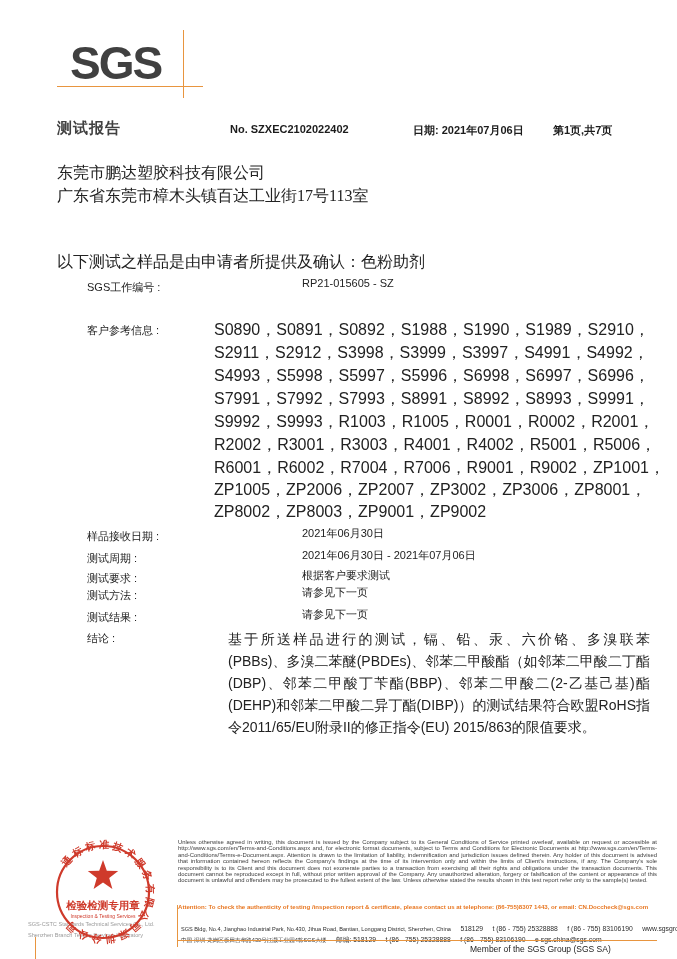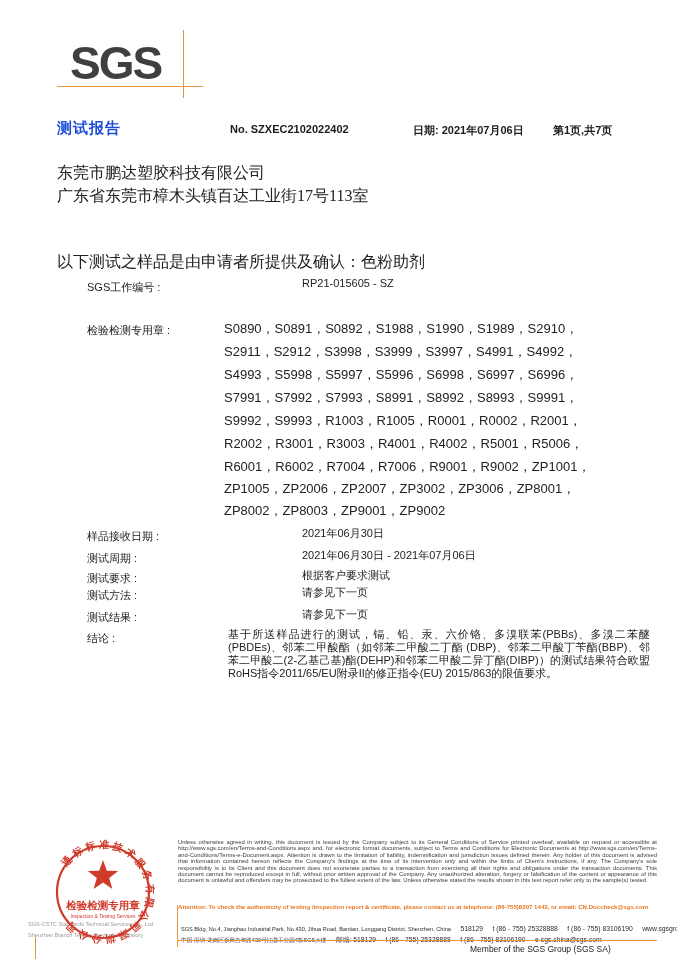--- a/index.html
+++ b/index.html
@@ -8,35 +8,35 @@
   .page { position:relative; width:677px; height:959px; background:#fff; overflow:hidden; margin:0 auto; }
   .abs { position:absolute; }
 
   
   .logo { left:70px; top:36px; font-size:46px; font-weight:bold; color:#404040; letter-spacing:-2px; font-family:"Liberation Sans",sans-serif; }
   .cropline { background:#e8953f; }
   .crop-v { left:183px; top:30px; width:1px; height:68px; }
   .crop-h { left:57px; top:86px; width:146px; height:1px; }
   .crop-bl { left:35px; top:937px; width:1px; height:22px; }
 
-  .title { left:57px; top:119px; font-size:15px; font-weight:bold; color:#1d4ed8; letter-spacing:1px; }
+  .title { left:57px; top:119px; font-size:15px; font-weight:bold; color:#404040; letter-spacing:1px; }
   .rpt-no { left:230px; top:123px; font-size:11px; font-weight:bold; color:#1c1c1c; }
   .rpt-date { left:413px; top:123px; font-size:11px; font-weight:bold; color:#1c1c1c; }
   .rpt-page { left:553px; top:123px; font-size:11px; font-weight:bold; color:#1c1c1c;text-align:right; }
 
   .txt { font-size:16px; color:#222; }
   .company { left:57px; top:163px; }
   .addr1 { left:57px; top:186px;font-family:Liberation Serif, serif; }
   .statement { left:57px; top:252px; }
 
   .row { position:absolute; left:57px; width:600px;margin-left:30px; }
   .row .lbl { font-size:11px; color:#222; }
   .row .val { position:absolute; left:171px; top:0; font-size:11px; color:#222; white-space:nowrap;padding-left:44px; }
-  .ref-line { position:absolute; left:224px; font-size:13px; color:#222; white-space:nowrap; }
-  .conclusion-val { position:absolute; left:228px; top:628px; width:422px; font-size:11px; line-height:13px; color:#222; text-align:justify; }
+  .ref-line { position:absolute; left:214px; font-size:16px; color:#222; white-space:nowrap; }
+  .conclusion-val { position:absolute; left:228px; top:628px; width:422px; font-size:14px; line-height:22px; color:#222; text-align:justify; }
 
   
   .gray-co { position:absolute; left:28px; font-size:5.6px; color:#9a9a9a; white-space:nowrap; }
   .seal-svg { left:43px; top:832px; }
   .seal-rim { font-size:10px; letter-spacing:3px; fill:#cf3a2b; font-weight:bold; }
   .seal-cn { font-size:10.5px; fill:#cf3a2b; font-weight:bold; }
   .seal-en { font-size:5px; fill:#cf3a2b; }
 
   .disclaimer { left:178px; top:839px; width:479px; font-size:5.9px; line-height:6.4px; color:#3d3d3d; text-align:justify; }
   .attention { left:178px; top:904px; width:479px; font-size:6.1px; line-height:6.7px; color:#e87722; font-weight:bold; }
@@ -66,21 +66,21 @@
   <div class="abs txt addr1">广东省东莞市樟木头镇百达工业街17号113室</div>
 
   <div class="abs txt statement">以下测试之样品是由申请者所提供及确认：色粉助剂</div>
 
   <div class="row" style="top:277px">
     <span class="lbl">SGS工作编号 :</span>
     <span class="val">RP21-015605 - SZ</span>
   </div>
 
   <div class="row" style="top:320px">
-    <span class="lbl">检验检测专用章 :</span>
+    <span class="lbl">客户参考信息 :</span>
   </div>
   <div class="ref-line" style="top:320px">S0890，S0891，S0892，S1988，S1990，S1989，S2910，</div>
   <div class="ref-line" style="top:343px">S2911，S2912，S3998，S3999，S3997，S4991，S4992，</div>
   <div class="ref-line" style="top:366px">S4993，S5998，S5997，S5996，S6998，S6997，S6996，</div>
   <div class="ref-line" style="top:389px">S7991，S7992，S7993，S8991，S8992，S8993，S9991，</div>
   <div class="ref-line" style="top:412px">S9992，S9993，R1003，R1005，R0001，R0002，R2001，</div>
   <div class="ref-line" style="top:435px">R2002，R3001，R3003，R4001，R4002，R5001，R5006，</div>
   <div class="ref-line" style="top:458px">R6001，R6002，R7004，R7006，R9001，R9002，ZP1001，</div>
   <div class="ref-line" style="top:480px">ZP1005，ZP2006，ZP2007，ZP3002，ZP3006，ZP8001，</div>
   <div class="ref-line" style="top:502px">ZP8002，ZP8003，ZP9001，ZP9002</div>

